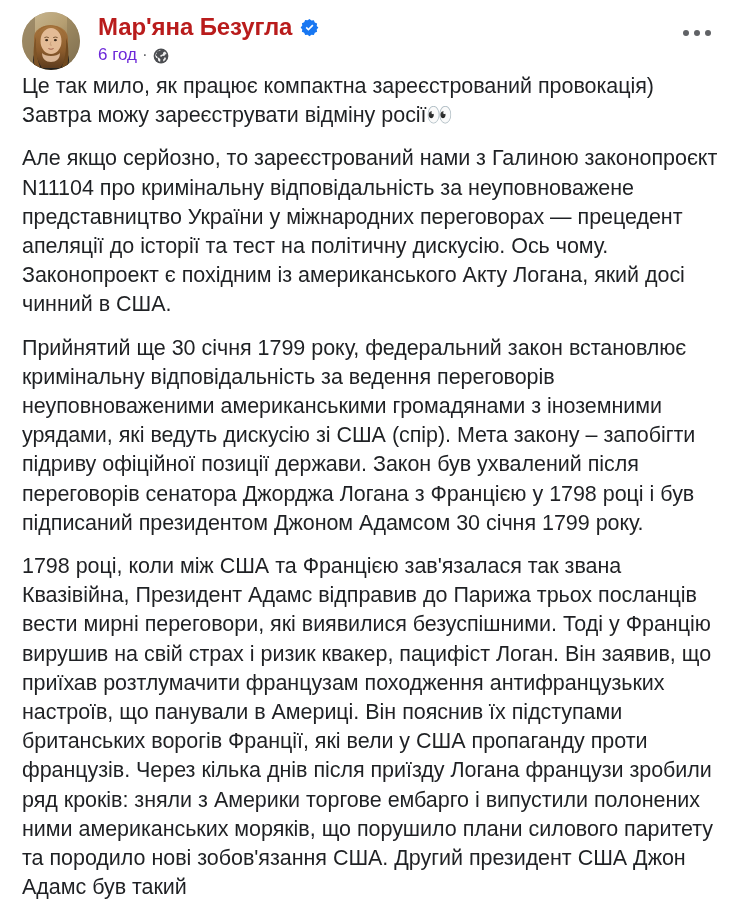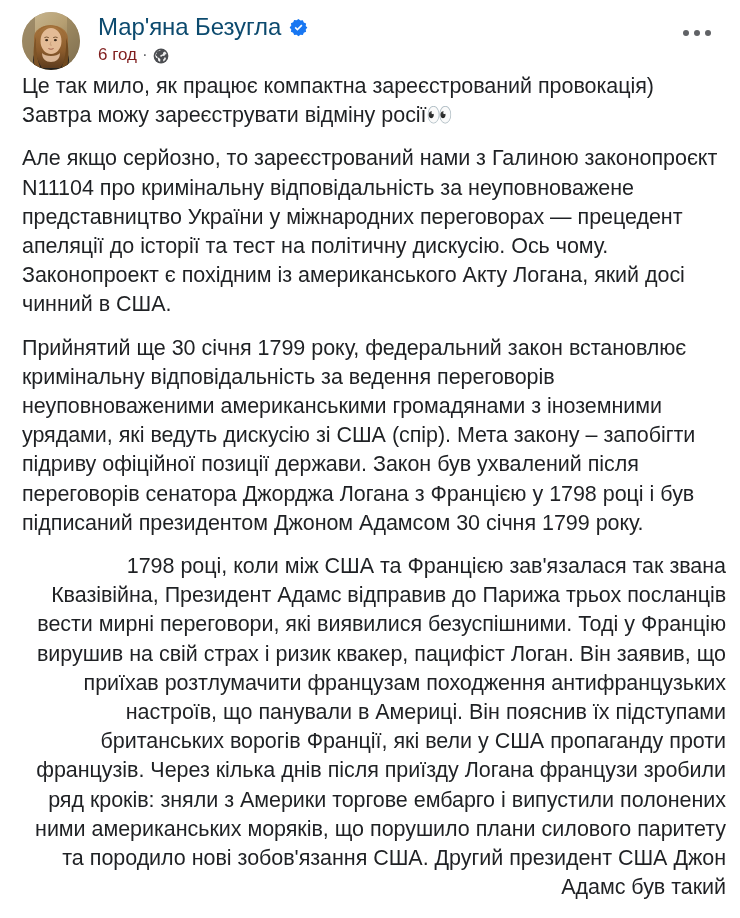--- a/index.html
+++ b/index.html
@@ -56,22 +56,22 @@
   }
 
   .name-row {
     display: flex;
     align-items: center;
     line-height: 1;
   }
 
   .author-name {
     font-size: 24px;
-    font-weight: normal;
-    color: #0c4a6e;
+    font-weight: bold;
+    color: #b91c1c;
     letter-spacing: -0.1px;
     line-height: 1.15;
     white-space: nowrap;
   }
 
   .verified-badge {
     margin-left: 8px;
     width: 19px;
     height: 19px;
     display: inline-block;
@@ -82,21 +82,21 @@
 
   .meta-row {
     display: flex;
     align-items: center;
     margin-top: 5px;
     line-height: 1;
   }
 
   .timestamp {
     font-size: 17px;
-    color: #7f1d1d;
+    color: #6d28d9;
     line-height: 1.1;
   }
 
   .meta-dot {
     color: #65676b;
     font-size: 17px;
     margin: 0 5px;
     line-height: 1;
   }
 
@@ -138,21 +138,21 @@
   .post-paragraph {
     font-size: 21.5px;
     line-height: 29.2px;
     color: #1f2124;
     margin: 0 0 14px 0;
     font-weight: normal;
     letter-spacing: -0.05px;
     word-spacing: 0.1px;
     white-space: pre-wrap;
   }
-  .post-paragraph:last-child { margin-bottom: 12px; text-align: right; }
+  .post-paragraph:last-child { margin-bottom: 12px; }
 </style>
 </head>
 <body>
 
 <div class="post">
 
   <div class="post-header">
 
     <div class="avatar">
       <svg viewBox="0 0 58 58" xmlns="http://www.w3.org/2000/svg" aria-hidden="true">

